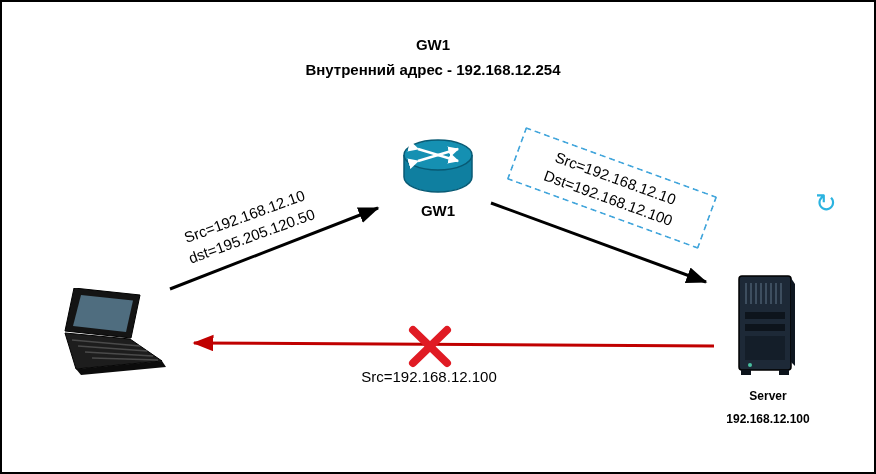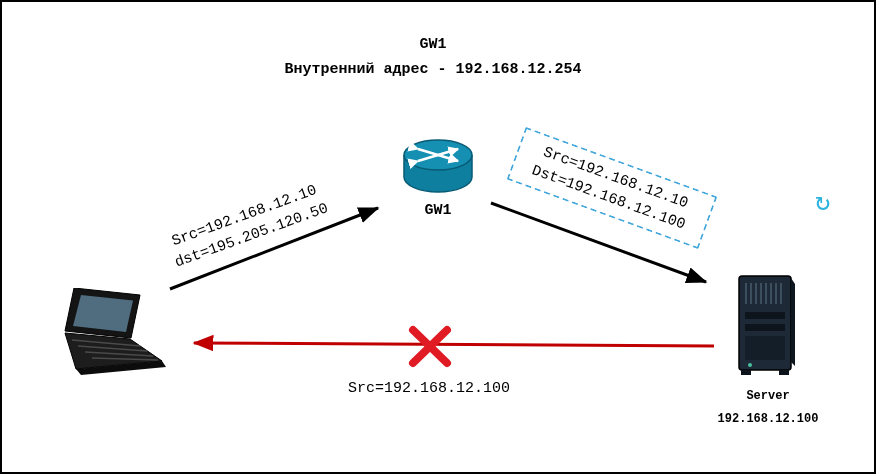--- a/index.html
+++ b/index.html
@@ -1,19 +1,19 @@
 <!DOCTYPE html>
 <html><head>
 <meta charset="utf-8">
 <style>
   html,body { margin:0; padding:0; background:#e8e8e8; }
   .canvas {
     position:relative; width:872px; height:470px; margin:0 auto;
     background:#ffffff; border:2px solid #000000;
-    font-family:Liberation Mono, monospace; color:#000; overflow:hidden;
+    font-family:Liberation Sans, sans-serif; color:#000; overflow:hidden;
   }
   .layer { position:absolute; left:0; top:0; width:876px; height:474px; }
 
   .header {
     position:absolute; top:30px; left:0; right:10px;
     text-align:center; font-weight:bold; font-size:15px; line-height:25px;
   }
 
   .node-label { position:absolute; text-align:center; font-weight:bold; }
   .router-label  { left:399px; top:200px; width:74px;  font-size:15px; }
@@ -24,21 +24,21 @@
   .flow1 {
     left:150px; top:203px; width:192px;
     transform:rotate(-20deg);
   }
   .flow2 {
     left:508px; top:158px; width:192px;
     transform:rotate(20deg);
     border:2px dashed #45a7dc; background:rgba(255,255,255,0.85);
     padding:5px 4px; border-radius:2px;
   }
-  .flow3 { left:322px; top:376px; width:210px; }
+  .flow3 { left:322px; top:364px; width:210px; }
 
   .node-icon { position:absolute; }
   .router-svg { left:399px; top:132px; }
   .laptop-svg { left:58px;  top:286px; }
   .server-svg { left:727px; top:272px; }
 
   .rotate-ctrl {
     position:absolute; left:813px; top:188px;
     font-size:26px; line-height:26px; color:#2bb3e0;
     cursor:pointer; user-select:none;

